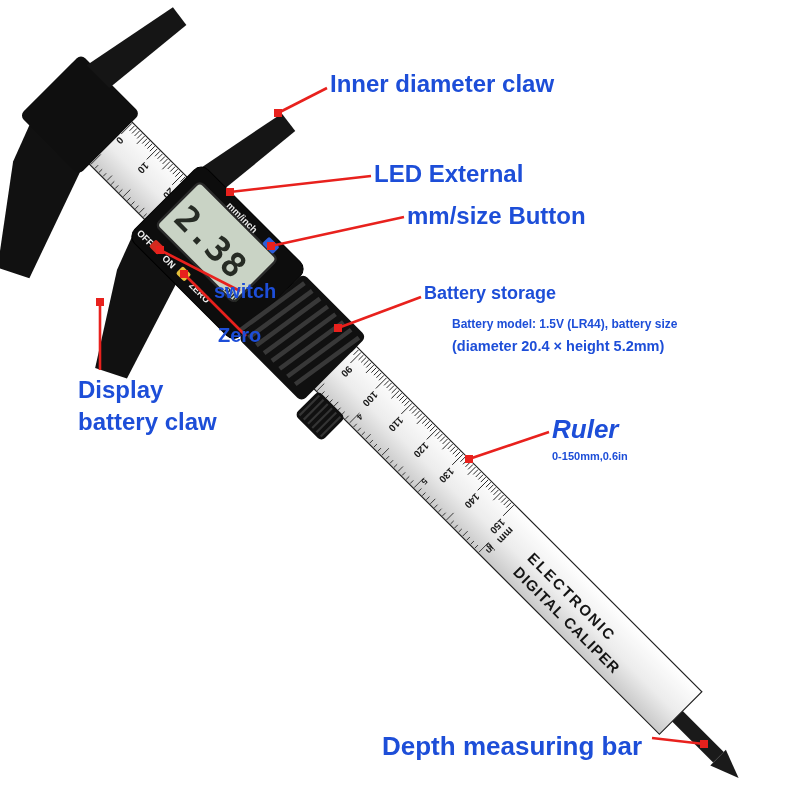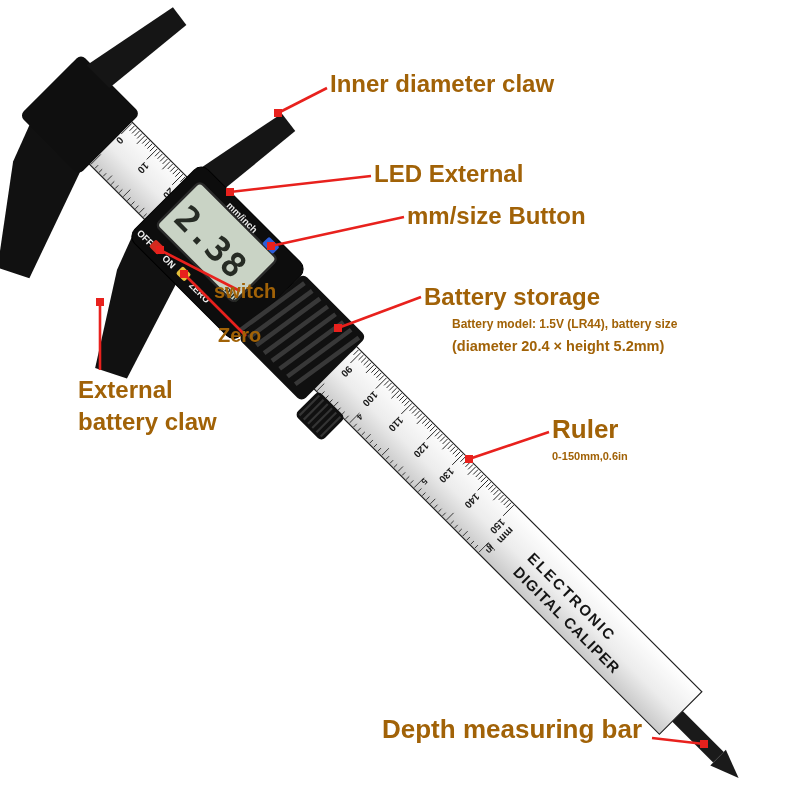--- a/index.html
+++ b/index.html
@@ -1,32 +1,32 @@
 <!DOCTYPE html>
 <html><head>
 <meta charset="utf-8">
 <style>
   html,body{margin:0;padding:0;background:#ffffff;}
   body{width:800px;height:800px;position:relative;overflow:hidden;
        font-family:"Liberation Sans",sans-serif;}
   svg#scene{position:absolute;left:0;top:0;}
-  .lbl{position:absolute;color:#a16207;font-weight:bold;white-space:nowrap;}
+  .lbl{position:absolute;color:#1d4ed8;font-weight:bold;white-space:nowrap;}
   #lb-inner {left:330px;top:70px;font-size:24px;}
   #lb-led   {left:374px;top:160px;font-size:24px;}
   #lb-mminch{left:407px;top:202px;font-size:24px;}
   #lb-switch{left:214px;top:280px;font-size:20px;text-align:right;}
   #lb-zero  {left:218px;top:324px;font-size:20px;}
-  #lb-bat   {left:424px;top:283px;font-size:24px;}
+  #lb-bat   {left:424px;top:283px;font-size:18px;}
   #lb-bat1  {left:452px;top:317px;font-size:12px;font-weight:600;}
   #lb-bat2  {left:452px;top:338px;font-size:14.5px;font-weight:600;}
   #lb-ext1  {left:78px; top:376px;font-size:24px;}
   #lb-ext2  {left:78px; top:408px;font-size:24px;}
-  #lb-ruler {left:552px;top:414px;font-size:26px;}
+  #lb-ruler {left:552px;top:414px;font-size:26px;font-style:italic;}
   #lb-ruler2{left:552px;top:450px;font-size:11px;font-weight:600;}
-  #lb-depth {left:382px;top:714px;font-size:26px;}
+  #lb-depth {left:382px;top:731px;font-size:26px;}
 </style>
 </head>
 <body>
 
 <svg id="scene" width="800" height="800" viewBox="0 0 800 800">
   <defs>
     <linearGradient id="beamGrad" x1="0" y1="0" x2="0" y2="1">
       <stop offset="0" stop-color="#ffffff"></stop>
       <stop offset="0.55" stop-color="#ececec"></stop>
       <stop offset="1" stop-color="#c9c9c9"></stop>
@@ -392,17 +392,17 @@
 </svg>
 
 <div class="lbl" id="lb-inner">Inner diameter claw</div>
 <div class="lbl" id="lb-led">LED External</div>
 <div class="lbl" id="lb-mminch">mm/size Button</div>
 <div class="lbl" id="lb-switch">switch</div>
 <div class="lbl" id="lb-zero">Zero</div>
 <div class="lbl" id="lb-bat">Battery storage</div>
 <div class="lbl" id="lb-bat1">Battery model: 1.5V (LR44), battery size</div>
 <div class="lbl" id="lb-bat2">(diameter 20.4 × height 5.2mm)</div>
-<div class="lbl" id="lb-ext1">External</div>
+<div class="lbl" id="lb-ext1">Display</div>
 <div class="lbl" id="lb-ext2">battery claw</div>
 <div class="lbl" id="lb-ruler">Ruler</div>
 <div class="lbl" id="lb-ruler2">0-150mm,0.6in</div>
 <div class="lbl" id="lb-depth">Depth measuring bar</div>
 
 </body></html>

